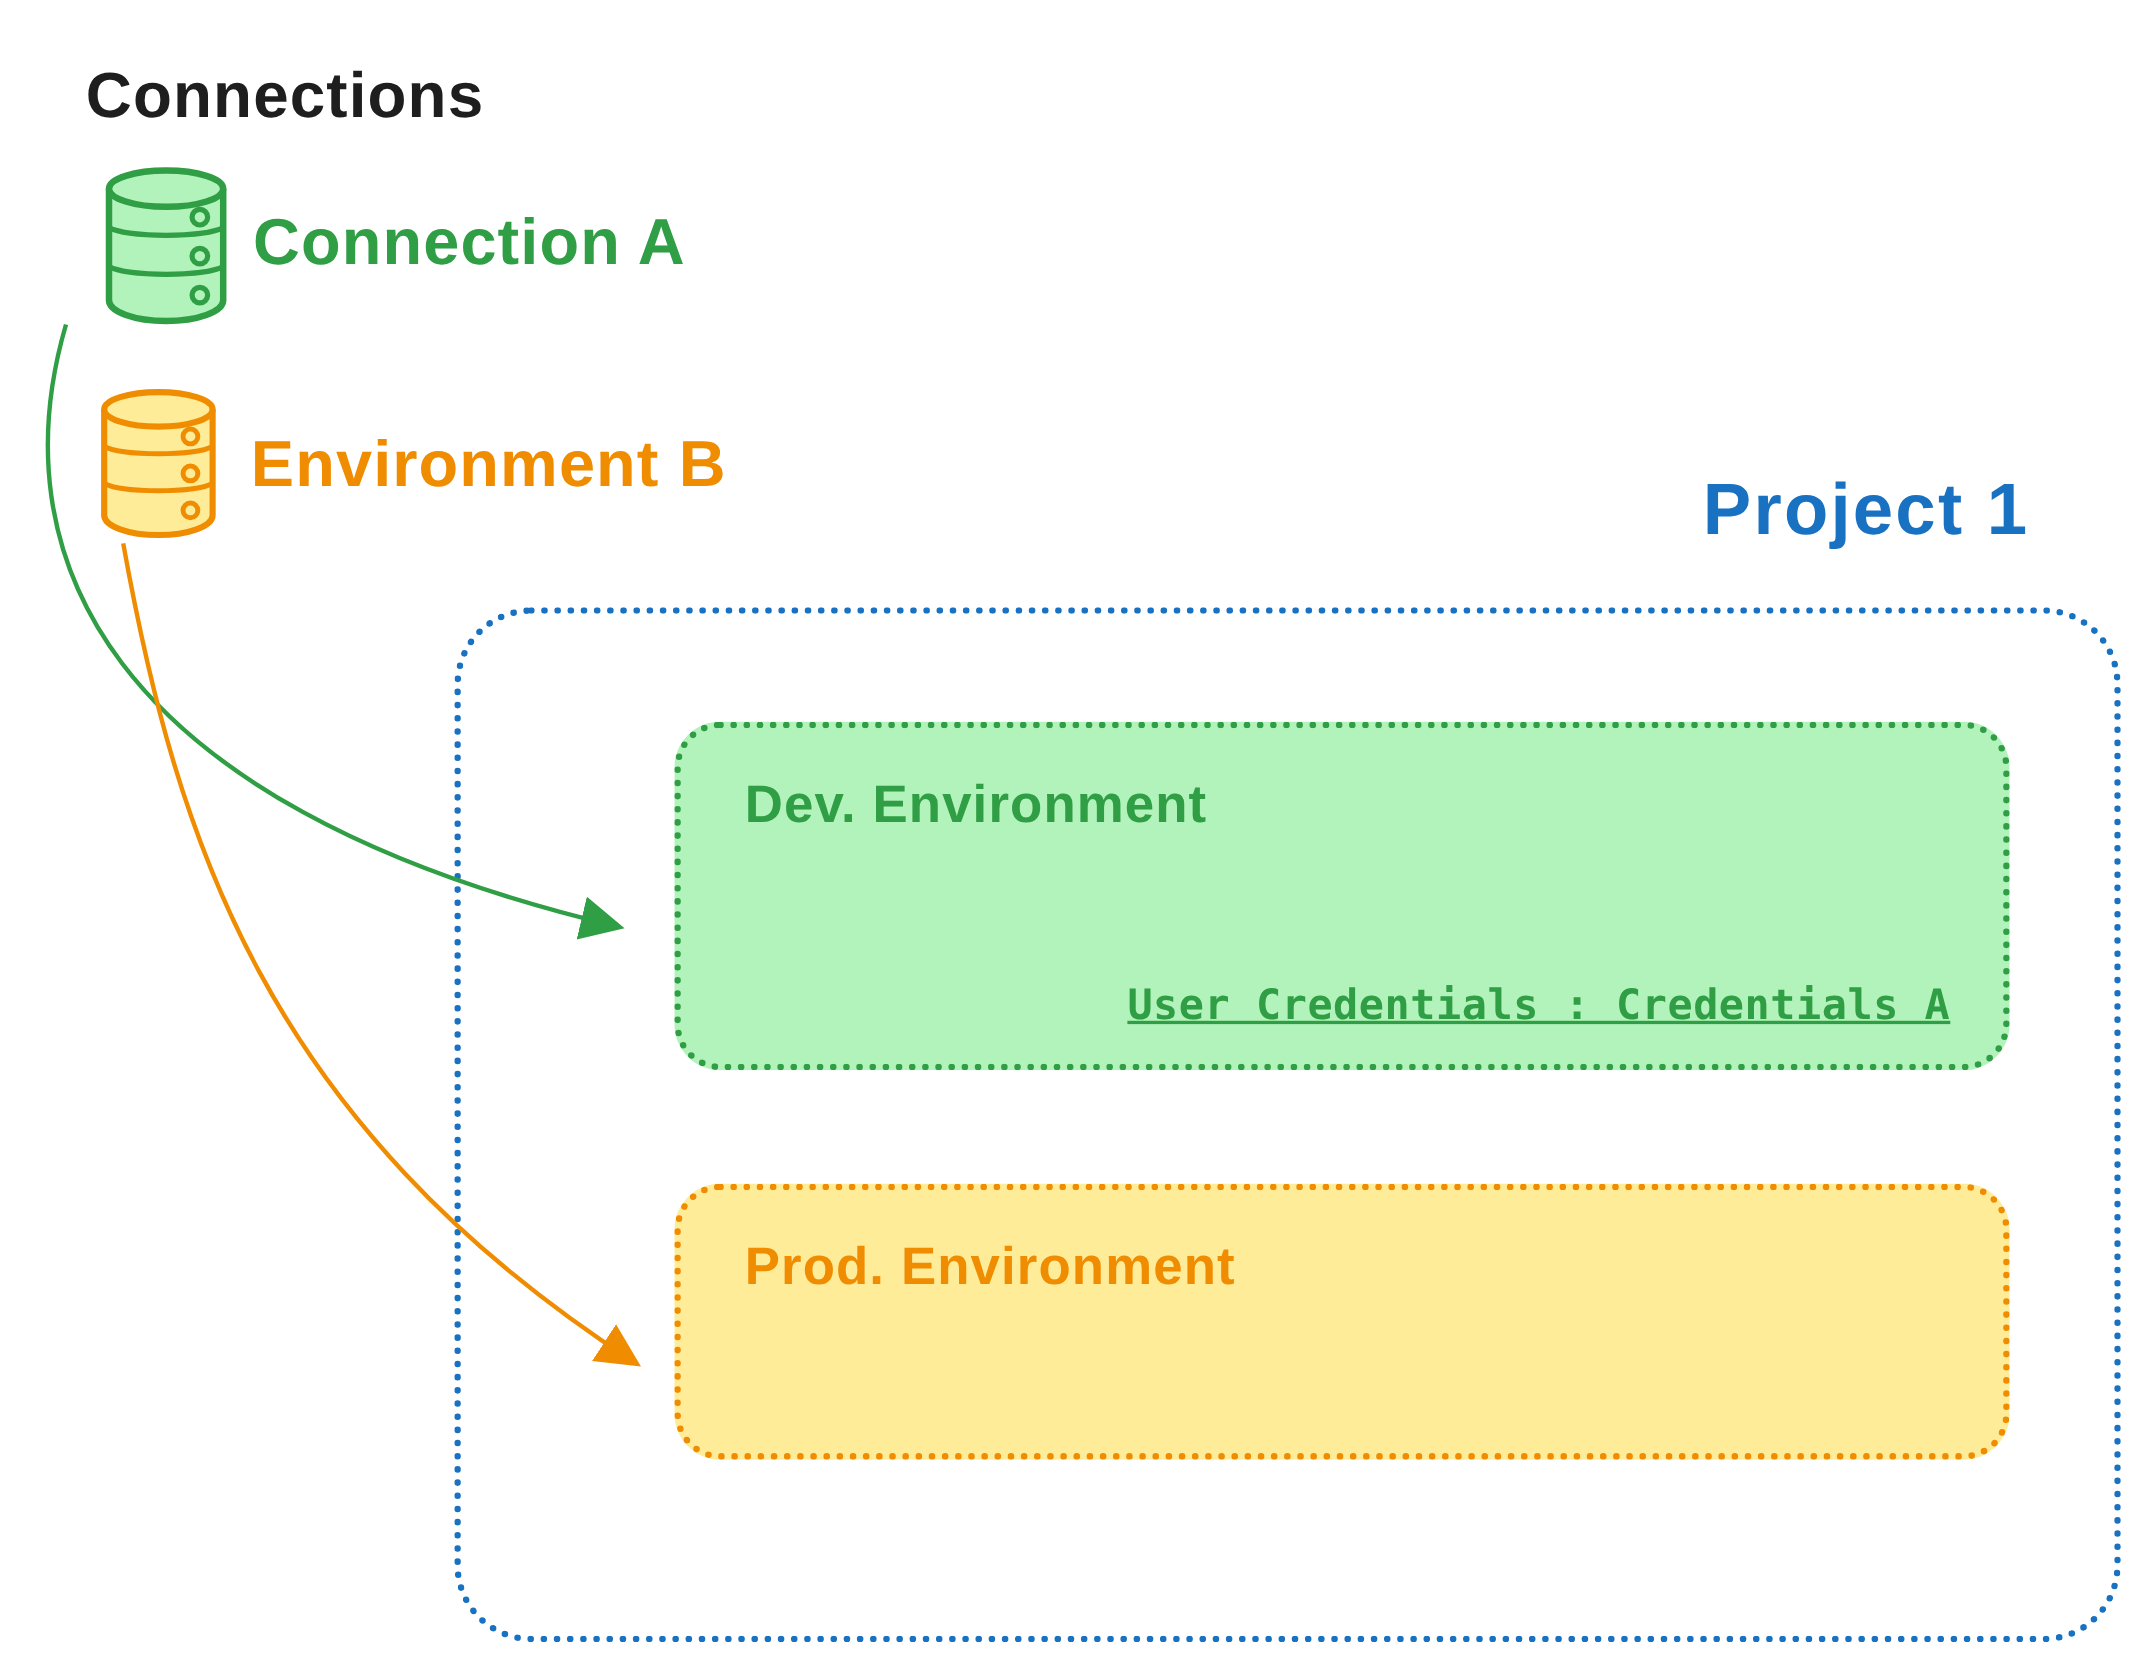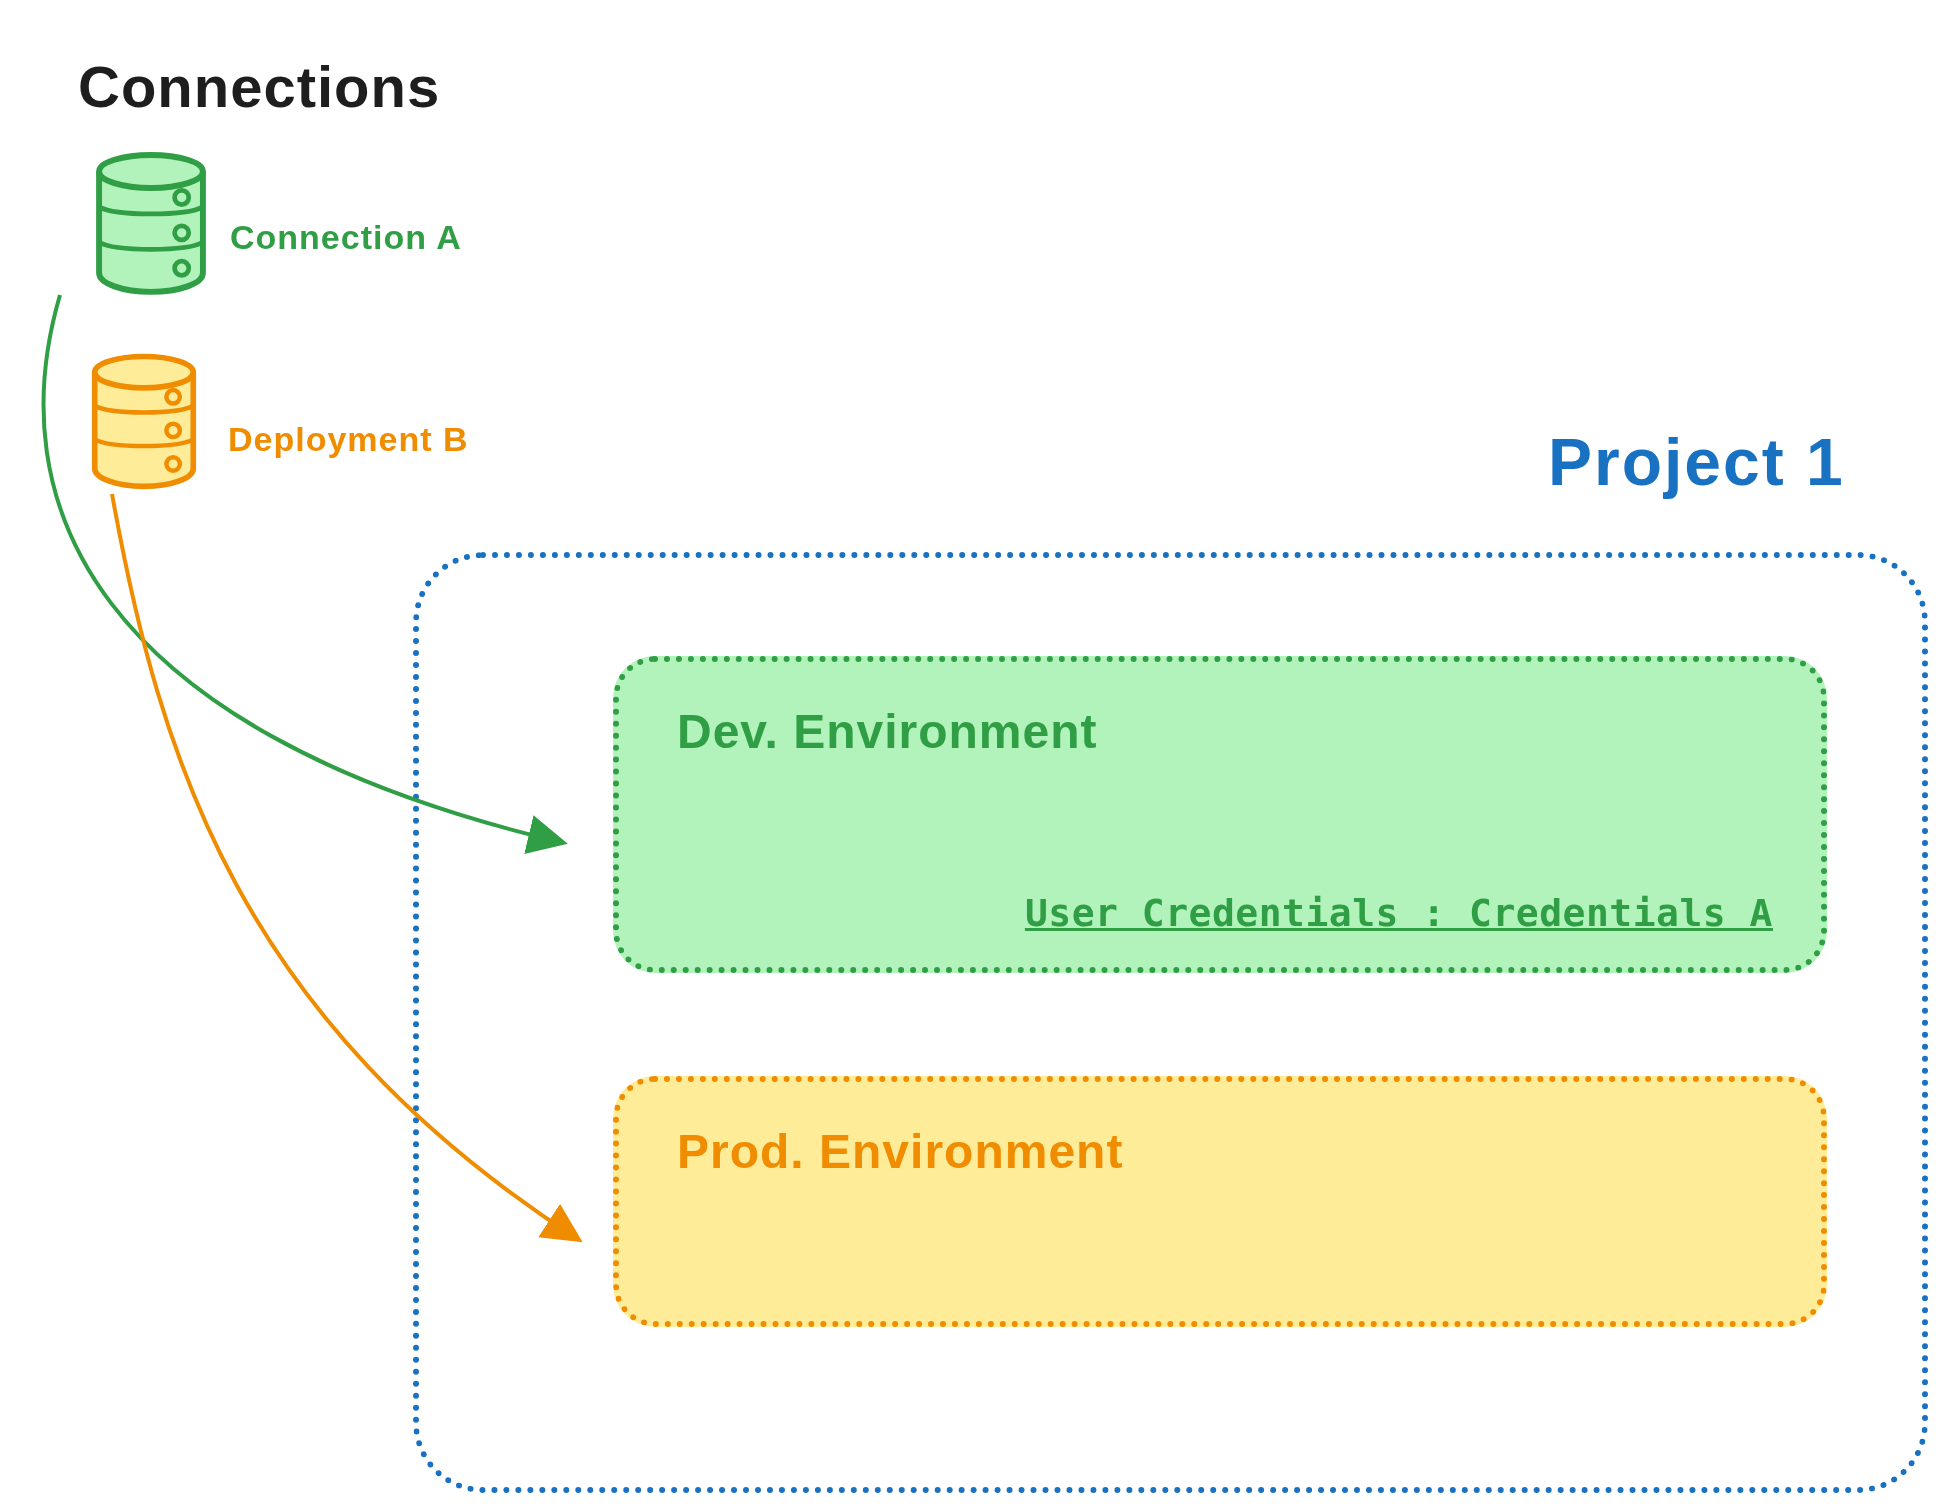--- a/index.html
+++ b/index.html
@@ -23,24 +23,23 @@
   .diagram-title {
     left: 78px; top: 26px;
     font-size: 58px;
     font-weight: 700;
     letter-spacing: 1px;
     color: var(--ink);
     margin-top: 27px;
   }
 
   .conn-label {
-    font-size: 34px;
+    font-size: 59px;
     font-weight: 600;
     letter-spacing: 1px;
-    margin-top: 32px;
   }
   .conn-a-label { left: 230px; top: 186px; color: var(--green); }
   .conn-b-label { left: 228px; top: 388px; color: var(--orange); }
 
   .project-title {
     left: 1548px; top: 424px;
     font-size: 66px;
     font-weight: 700;
     color: var(--blue);
     letter-spacing: 2px;
@@ -134,21 +133,21 @@
   <svg width="100%" height="100%" viewBox="0 0 100 125">
     <path class="cyl-orange-body" stroke-width="5" stroke-linejoin="round" d="M 6 18 L 6 104 C 6 113 26 120 50 120 C 74 120 94 113 94 104 L 94 18"></path>
     <ellipse class="cyl-orange-body" stroke-width="5" cx="50" cy="18" rx="44" ry="14"></ellipse>
     <path class="cyl-orange-line" stroke-width="4" d="M 6 48 C 20 56 80 56 94 48"></path>
     <path class="cyl-orange-line" stroke-width="4" d="M 6 78 C 20 86 80 86 94 78"></path>
     <circle class="cyl-orange-dot" stroke-width="4" cx="76" cy="40" r="6"></circle>
     <circle class="cyl-orange-dot" stroke-width="4" cx="76" cy="70" r="6"></circle>
     <circle class="cyl-orange-dot" stroke-width="4" cx="76" cy="100" r="6"></circle>
   </svg>
 </div>
-<div class="abs conn-label conn-b-label">Deployment B</div>
+<div class="abs conn-label conn-b-label">Environment B</div>
 
 <div class="abs project-title">Project 1</div>
 
 <div class="abs project-box"></div>
 
 <div class="abs env-box env-dev">
   <div class="env-title">Dev. Environment</div>
   <div class="env-credentials">User Credentials : Credentials A</div>
 </div>
 

